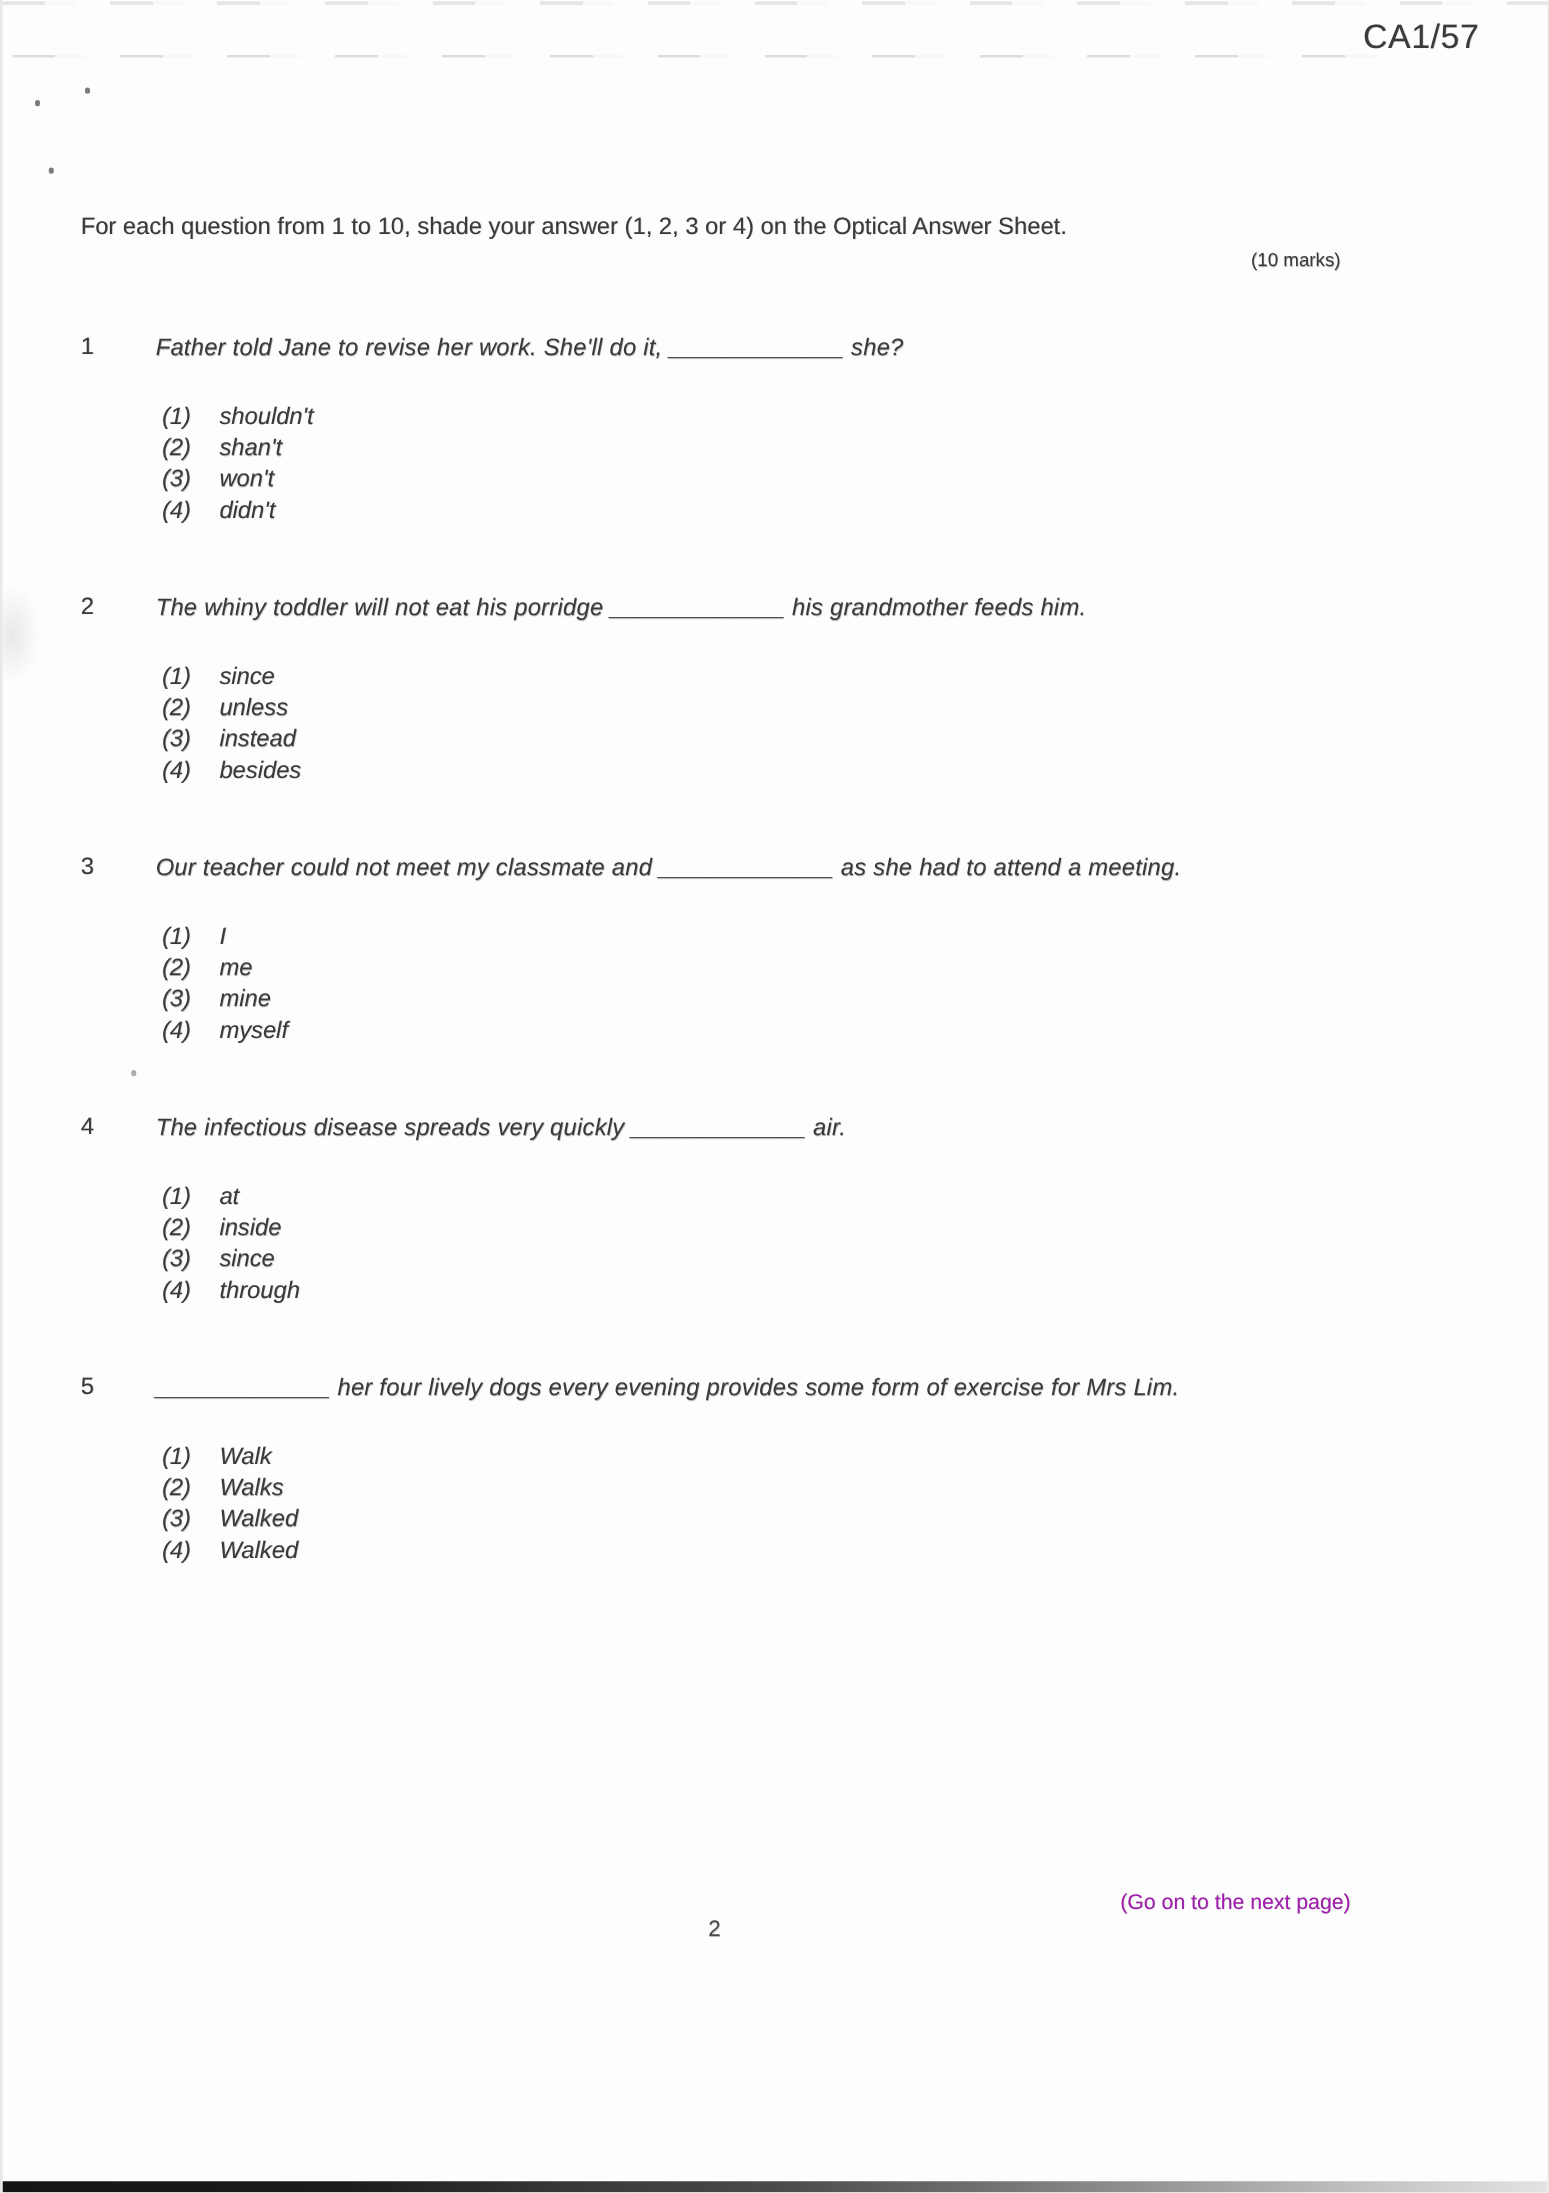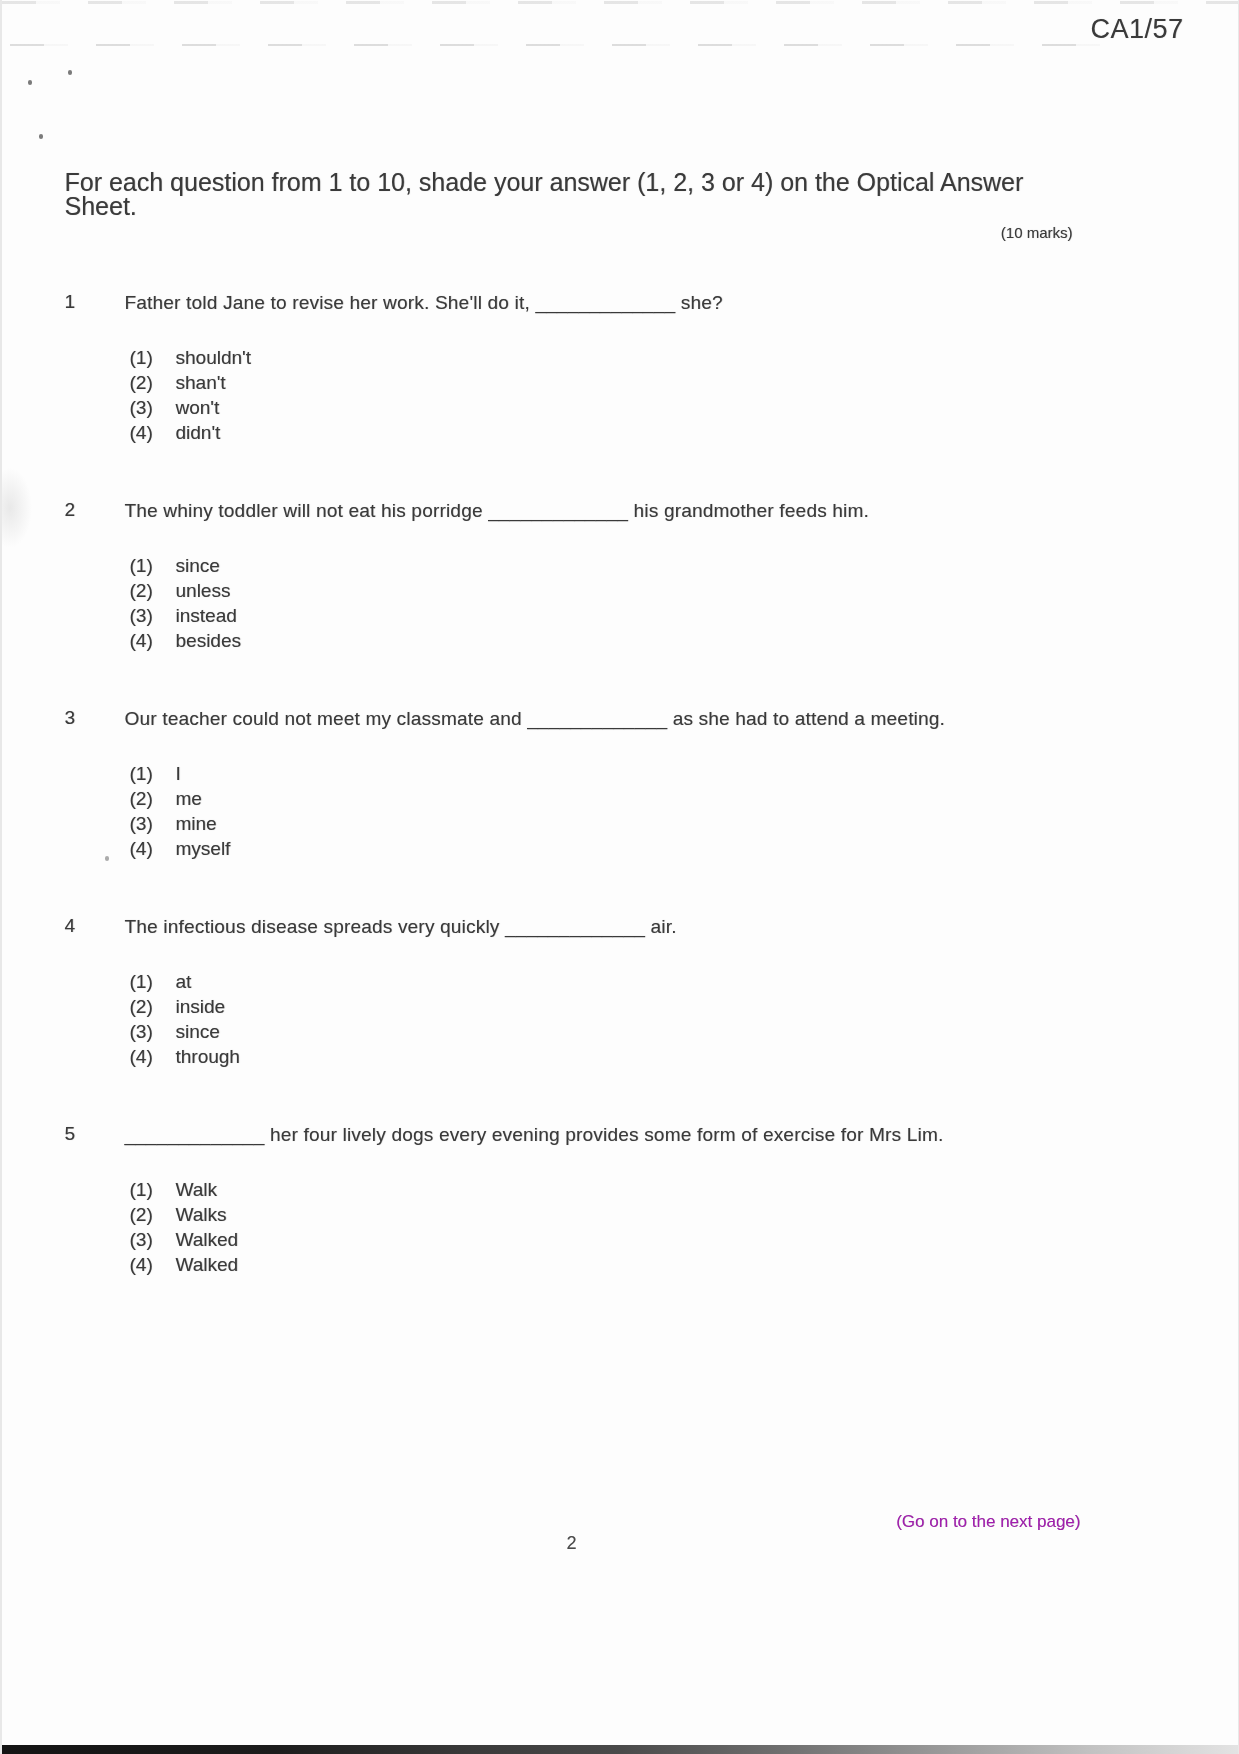--- a/index.html
+++ b/index.html
@@ -60,32 +60,32 @@
 
   
   .content {
     position: absolute;
     left: 63px;
     top: 170px;
     width: 1020px;
   }
   .instructions {
     margin: 0;
-    font-size: 25px;
+    font-size: 19px;
     line-height: 24px;
   }
   .marks {
     margin: 6px 12px 0 0;
     font-size: 15px;
     text-align: right;
   }
   .question { display: flex; margin-top: 54px; }
   .question.first { margin-top: 50px; }
   .qnum { width: 60px; font-size: 19px; flex: 0 0 60px; }
-  .qbody { flex: 1; }
+  .qbody { flex: 1; font-style: italic; }
   .qtext { margin: 0; font-size: 19px; line-height: 24px; letter-spacing: 0.2px; }
   .options { list-style: none; margin: 30px 0 0; padding: 0 0 0 5px; }
   .option { display: flex; font-size: 19px; line-height: 25px; }
   .optnum { width: 46px; flex: 0 0 46px; }
 
   
   .footer-note {
     position: absolute;
     top: 1512px;
     right: 157px;

